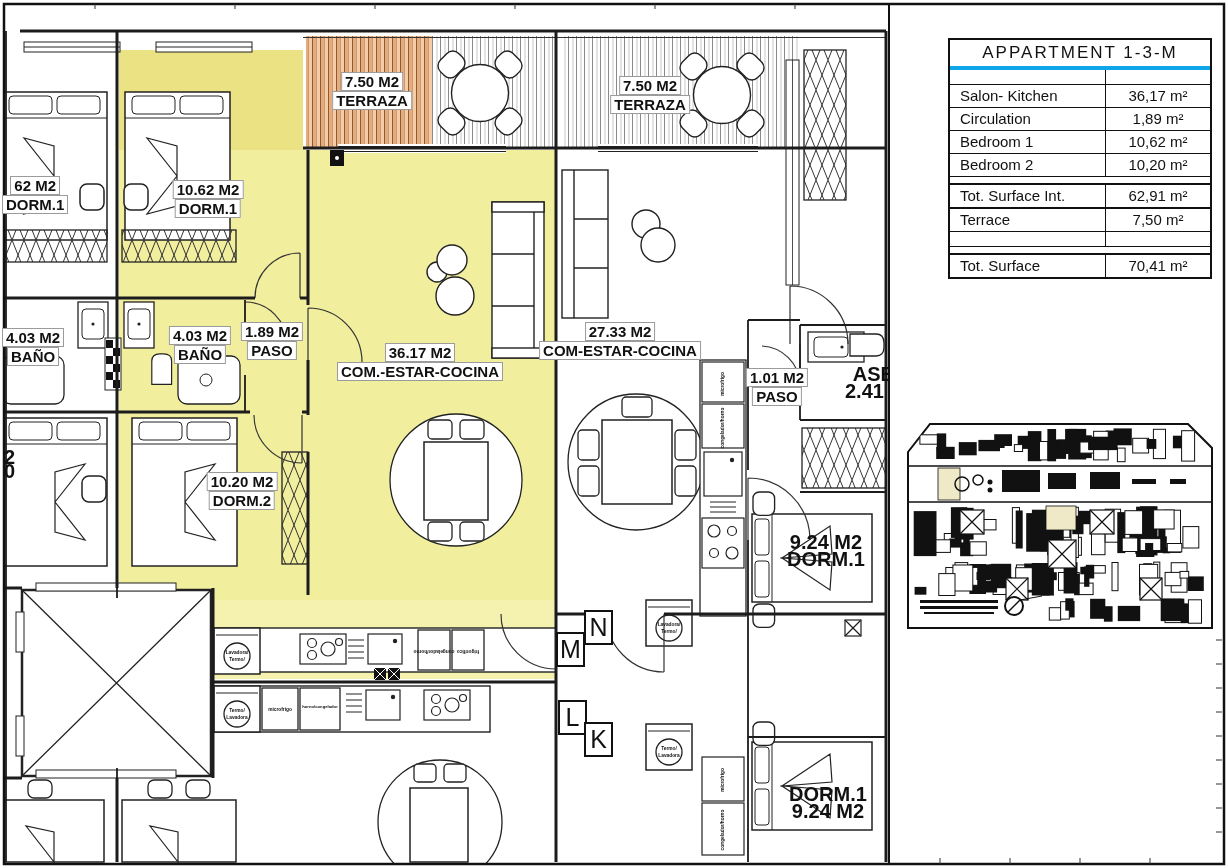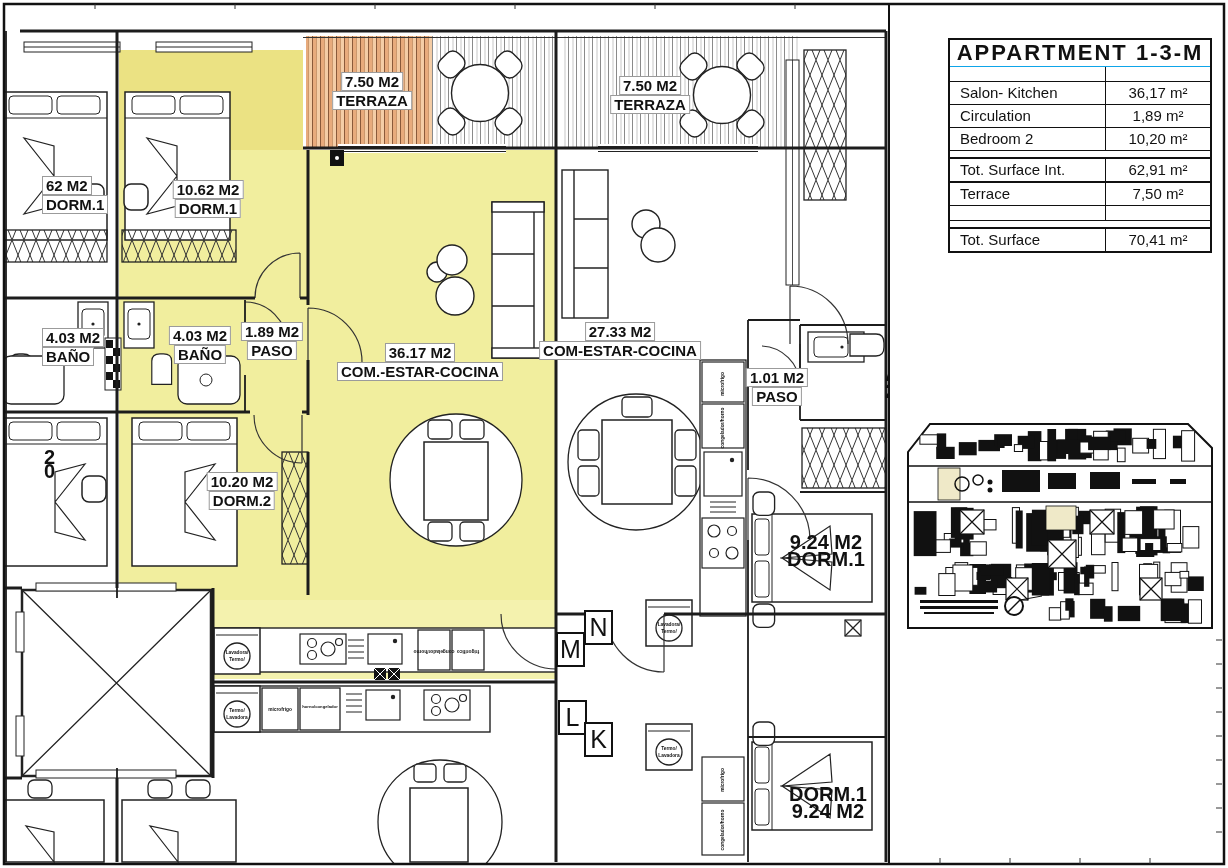--- a/index.html
+++ b/index.html
@@ -3,31 +3,31 @@
 <meta charset="utf-8">
 <style>
   html,body{margin:0;padding:0;background:#e8e8e8;}
   #stage{position:relative;width:1228px;height:868px;background:#ffffff;overflow:hidden;
          font-family:"Liberation Sans",sans-serif;color:#111;}
   #plan-svg{position:absolute;left:0;top:0;}
   
   #plan-area{position:absolute;left:0;top:0;width:889px;height:868px;overflow:hidden;z-index:5;}
   .rlabel{position:absolute;display:flex;flex-direction:column;align-items:center;
           font-size:15px;font-weight:700;line-height:17px;white-space:nowrap;}
-  .rlabel.start{align-items:flex-start;margin-left:40px;}
+  .rlabel.start{align-items:center;}
   .rlabel span{background:#fff;border:1px solid #9b9b9b;padding:0 3px;}
   .rlabel.nobox span{background:transparent;border:none;font-size:20px;}
   .rlabel.center-x{transform:translateX(-50%);}
   .uletter{position:absolute;width:25px;height:31px;border:2px solid #111;background:#fff;
            text-align:center;font-size:25px;line-height:30px;font-weight:400;z-index:6;}
   
   #area-table{position:absolute;left:948px;top:38px;width:260px;background:#fff;
               border:2px solid #111;z-index:7;font-size:15px;}
-  #area-table .t-title{height:26px;line-height:26px;text-align:center;font-size:22px;
-                       font-weight:700;letter-spacing:2px;border-bottom:1px solid #0ea5e9;}
+  #area-table .t-title{height:26px;line-height:26px;text-align:center;font-size:17px;
+                       font-weight:400;letter-spacing:2px;border-bottom:4px solid #0ea5e9;}
   .t-sp{height:14px;border-bottom:1px solid #111;display:flex;}
   .t-sp .lbl{flex:1;}
   .t-sp .val{width:104px;border-left:1px solid #111;}
   .t-row{display:flex;height:22px;line-height:22px;border-bottom:1px solid #111;}
   .t-row .lbl{flex:1;padding-left:10px;}
   .t-row .val{width:104px;border-left:1px solid #111;text-align:center;}
   .t-row.em{border-top:2px solid #111;border-bottom:2px solid #111;margin-top:6px;}
   .t-row:last-child{border-bottom:none;justify-content:flex-end;}
 </style>
 </head>
@@ -659,20 +659,24 @@
       </div>
   <div class="t-row">
     <div class="lbl">Salon- Kitchen</div>
     <div class="val">36,17 m²</div>
   </div>
   <div class="t-row">
     <div class="lbl">Circulation</div>
     <div class="val">1,89 m²</div>
   </div>
   <div class="t-row">
+    <div class="lbl">Bedroom 1</div>
+    <div class="val">10,62 m²</div>
+  </div>
+  <div class="t-row">
     <div class="lbl">Bedroom 2</div>
     <div class="val">10,20 m²</div>
   </div>
   <div class="t-row em">
     <div class="lbl">Tot. Surface Int.</div>
     <div class="val">62,91 m²</div>
   </div>
   <div class="t-row">
     <div class="lbl">Terrace</div>
     <div class="val">7,50 m²</div>

